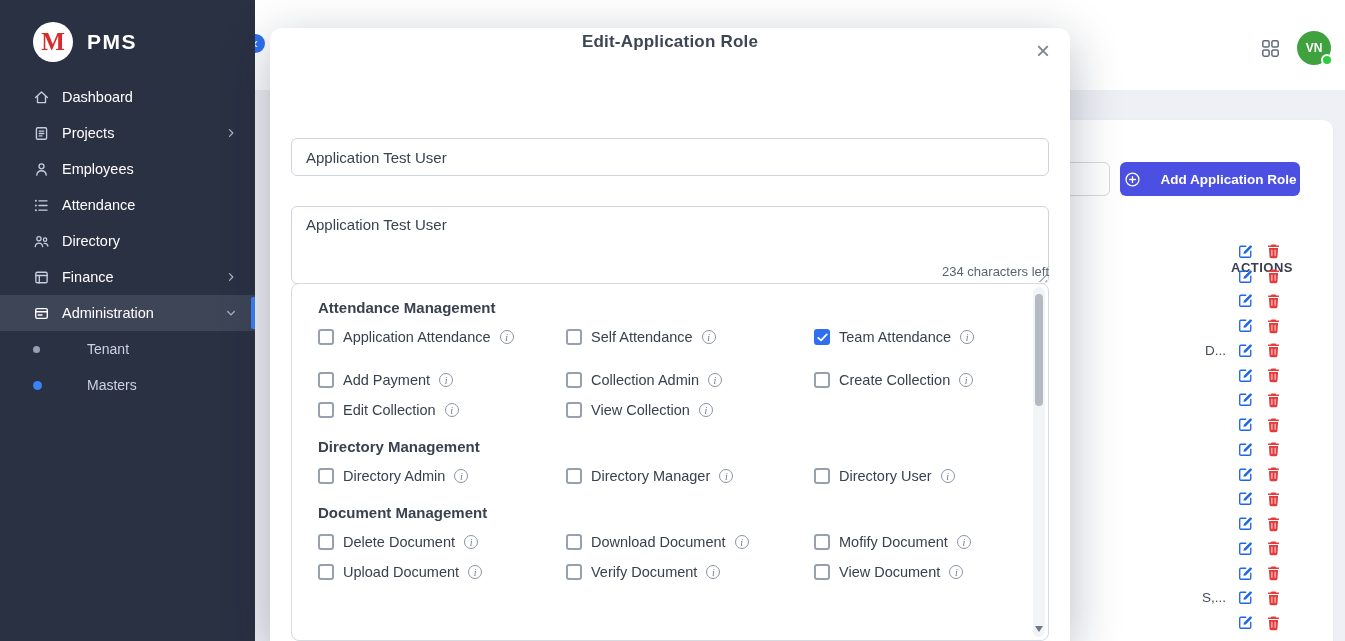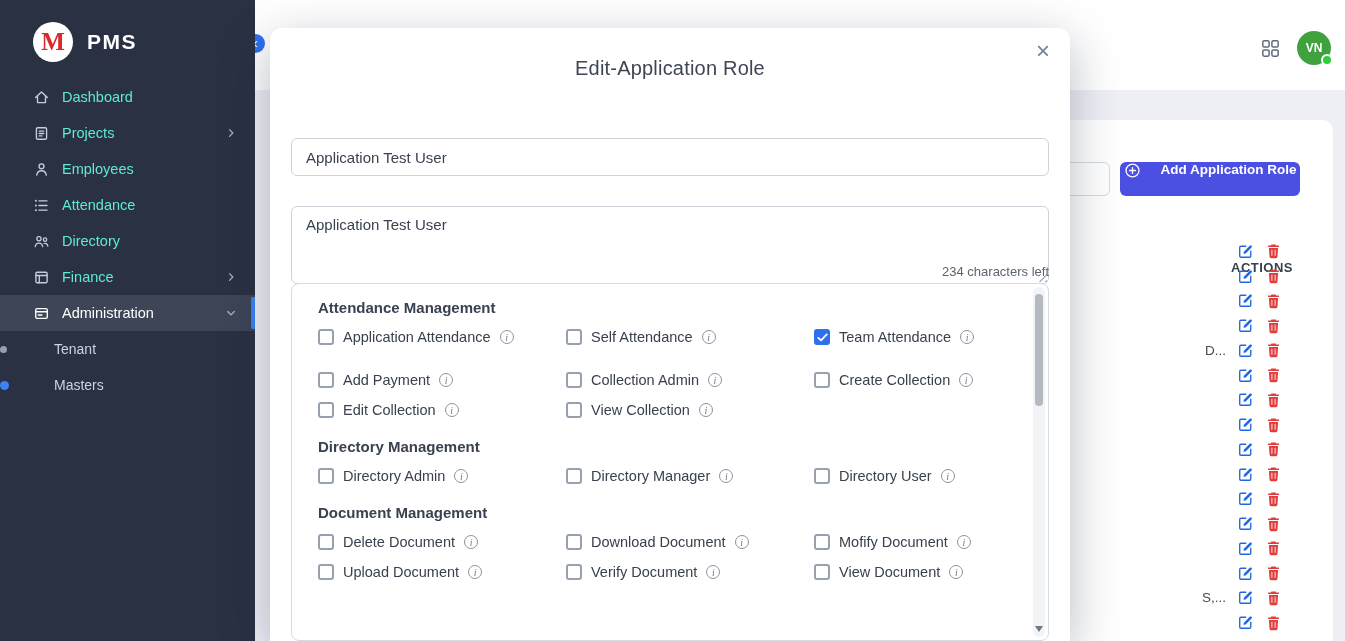--- a/index.html
+++ b/index.html
@@ -5,59 +5,59 @@
   * { box-sizing: border-box; margin: 0; padding: 0; }
   html,body { width:1345px; height:641px; overflow:hidden; }
   body { font-family:"Liberation Sans", sans-serif; background:#eef0f5; position:relative; }
 
   
   .sidebar { position:absolute; left:0; top:0; width:255px; height:641px; background:#2a3143; z-index:2; }
   .logo-row { display:flex; align-items:center; gap:14px; padding:22px 16px 17px 33px; }
   .logo-circle { width:40px; height:40px; border-radius:50%; background:#ffffff; display:flex; align-items:center; justify-content:center;
                  font-family:"Liberation Serif", serif; font-weight:700; font-size:25px; color:#d92b2b; }
   .logo-text { color:#ffffff; font-size:21px; font-weight:700; letter-spacing:1.5px; }
-  .nav-item { position:relative; display:flex; align-items:center; height:36px; padding:0 18px 0 33px; color:#5eead4; font-size:14.5px; cursor:pointer; }
+  .nav-item { position:relative; display:flex; align-items:center; height:36px; padding:0 18px 0 33px; color:#ffffff; font-size:14.5px; cursor:pointer; }
   .nav-item .nicon { width:17px; height:17px; margin-right:12px; display:flex; color:#c6cddc; flex:none; }
   .nav-item.active { background:#3d4557; color:#ffffff; }
   .nav-item.active .nicon { color:#ffffff; }
   .nav-chevron { margin-left:auto; color:#aeb6c6; display:flex; }
   .active-bar { position:absolute; right:0; top:2px; bottom:2px; width:4px; background:#3b82f6; border-radius:2px 0 0 2px; }
-  .nav-sub { display:flex; align-items:center; height:36px; color:#ccd2df; font-size:14px; cursor:pointer; }
+  .nav-sub { display:flex; align-items:center; height:36px; padding-left:33px; color:#ccd2df; font-size:14px; cursor:pointer; }
   .sub-dot { width:7px; height:7px; border-radius:50%; background:#97a0b2; margin-right:47px; flex:none; }
   .sub-dot.active { width:9px; height:9px; background:#3b82f6; margin-right:45px; }
 
   
   .topbar { position:absolute; left:255px; top:0; right:0; height:90px; background:#ffffff; z-index:1; }
   .collapse-btn { position:absolute; left:-11px; top:32px; width:23px; height:23px; border-radius:50%; background:#2f6fed; color:#fff;
                   border:2px solid #ffffff; display:flex; align-items:center; justify-content:center; font-size:15px; line-height:1;
                   cursor:pointer; z-index:6; padding-bottom:2px; }
   .grid-icon { position:absolute; top:38px; right:64px; cursor:pointer; display:flex; }
   .avatar { position:absolute; top:31px; right:14px; width:34px; height:34px; border-radius:50%; background:#3fa23f; color:#fff;
             font-weight:700; font-size:12px; display:flex; align-items:center; justify-content:center; cursor:pointer; }
   .status-dot { position:absolute; right:-2px; bottom:-1px; width:12px; height:12px; background:#2ecc40; border:2px solid #fff; border-radius:50%; }
 
   
   .content { position:absolute; left:255px; top:90px; right:0; bottom:0; background:#eef0f5; }
   .card { position:absolute; left:32px; top:30px; right:12px; height:545px; background:#ffffff; border-radius:10px;
           box-shadow:0 1px 3px rgba(20,30,60,.06); }
   .search-input { position:absolute; top:42px; left:600px; width:223px; height:34px; border:1px solid #d5dae2; border-radius:6px;
                   padding:0 10px; font-size:14px; color:#3a4250; }
   .add-role-btn { position:absolute; top:42px; left:833px; width:180px; height:34px; background:#4b50e3; color:#ffffff; border:none;
-                  border-radius:6px; display:flex; justify-content:center; gap:20px; font-size:13.5px; font-weight:700;
+                  border-radius:6px; display:flex; align-items:center; justify-content:center; gap:20px; font-size:13.5px; font-weight:700;
                   font-family:inherit; cursor:pointer; }
   .actions-header { position:absolute; top:93px; left:944px; font-size:13px; font-weight:700; color:#39404d; letter-spacing:.5px;margin-top:47px; }
   .action-rows { position:absolute; top:119px; right:51px; }
   .action-row { display:flex; align-items:center; justify-content:flex-end; gap:11px; height:24.75px; }
   .partial-text { font-size:13.5px; color:#444c59; }
   .icon-btn { width:17px; height:17px; display:flex; align-items:center; justify-content:center; background:none; border:none; padding:0; cursor:pointer; }
 
   
   .modal { position:absolute; left:270px; top:28px; width:800px; height:613px; background:#ffffff; border-radius:12px 12px 0 0;
            box-shadow:0 14px 50px rgba(15,25,50,.30); z-index:10; }
-  .modal-title { text-align:center; padding-top:29px; font-size:20px; font-weight:400; color:#3d4654; letter-spacing:.2px; }
+  .modal-title { text-align:center; padding-top:4px; font-size:17px; font-weight:700; color:#3d4654; letter-spacing:.2px; }
   .modal-close { position:absolute; top:8px; right:12px; font-size:24px; color:#798391; background:none; border:none; cursor:pointer;
                  width:30px; height:30px; line-height:1; }
   .field-label { position:absolute; left:21px; font-size:13px; color:#5b6472;margin-top:36px; }
   .role-label { top:90px; }
   .desc-label { top:158px; }
   .req { color:#e02424; margin-left:3px; }
   .role-input { position:absolute; left:21px; top:110px; width:758px; height:38px; border:1px solid #cfd4dc; border-radius:6px;
                 padding:0 14px; font-size:15px; color:#3a4250; font-family:inherit; }
   .desc-area { position:absolute; left:21px; top:178px; width:758px; height:78px; border:1px solid #cfd4dc; border-radius:6px;
                padding:9px 14px; font-size:15px; color:#3a4250; font-family:inherit; resize:none; overflow:hidden; }

